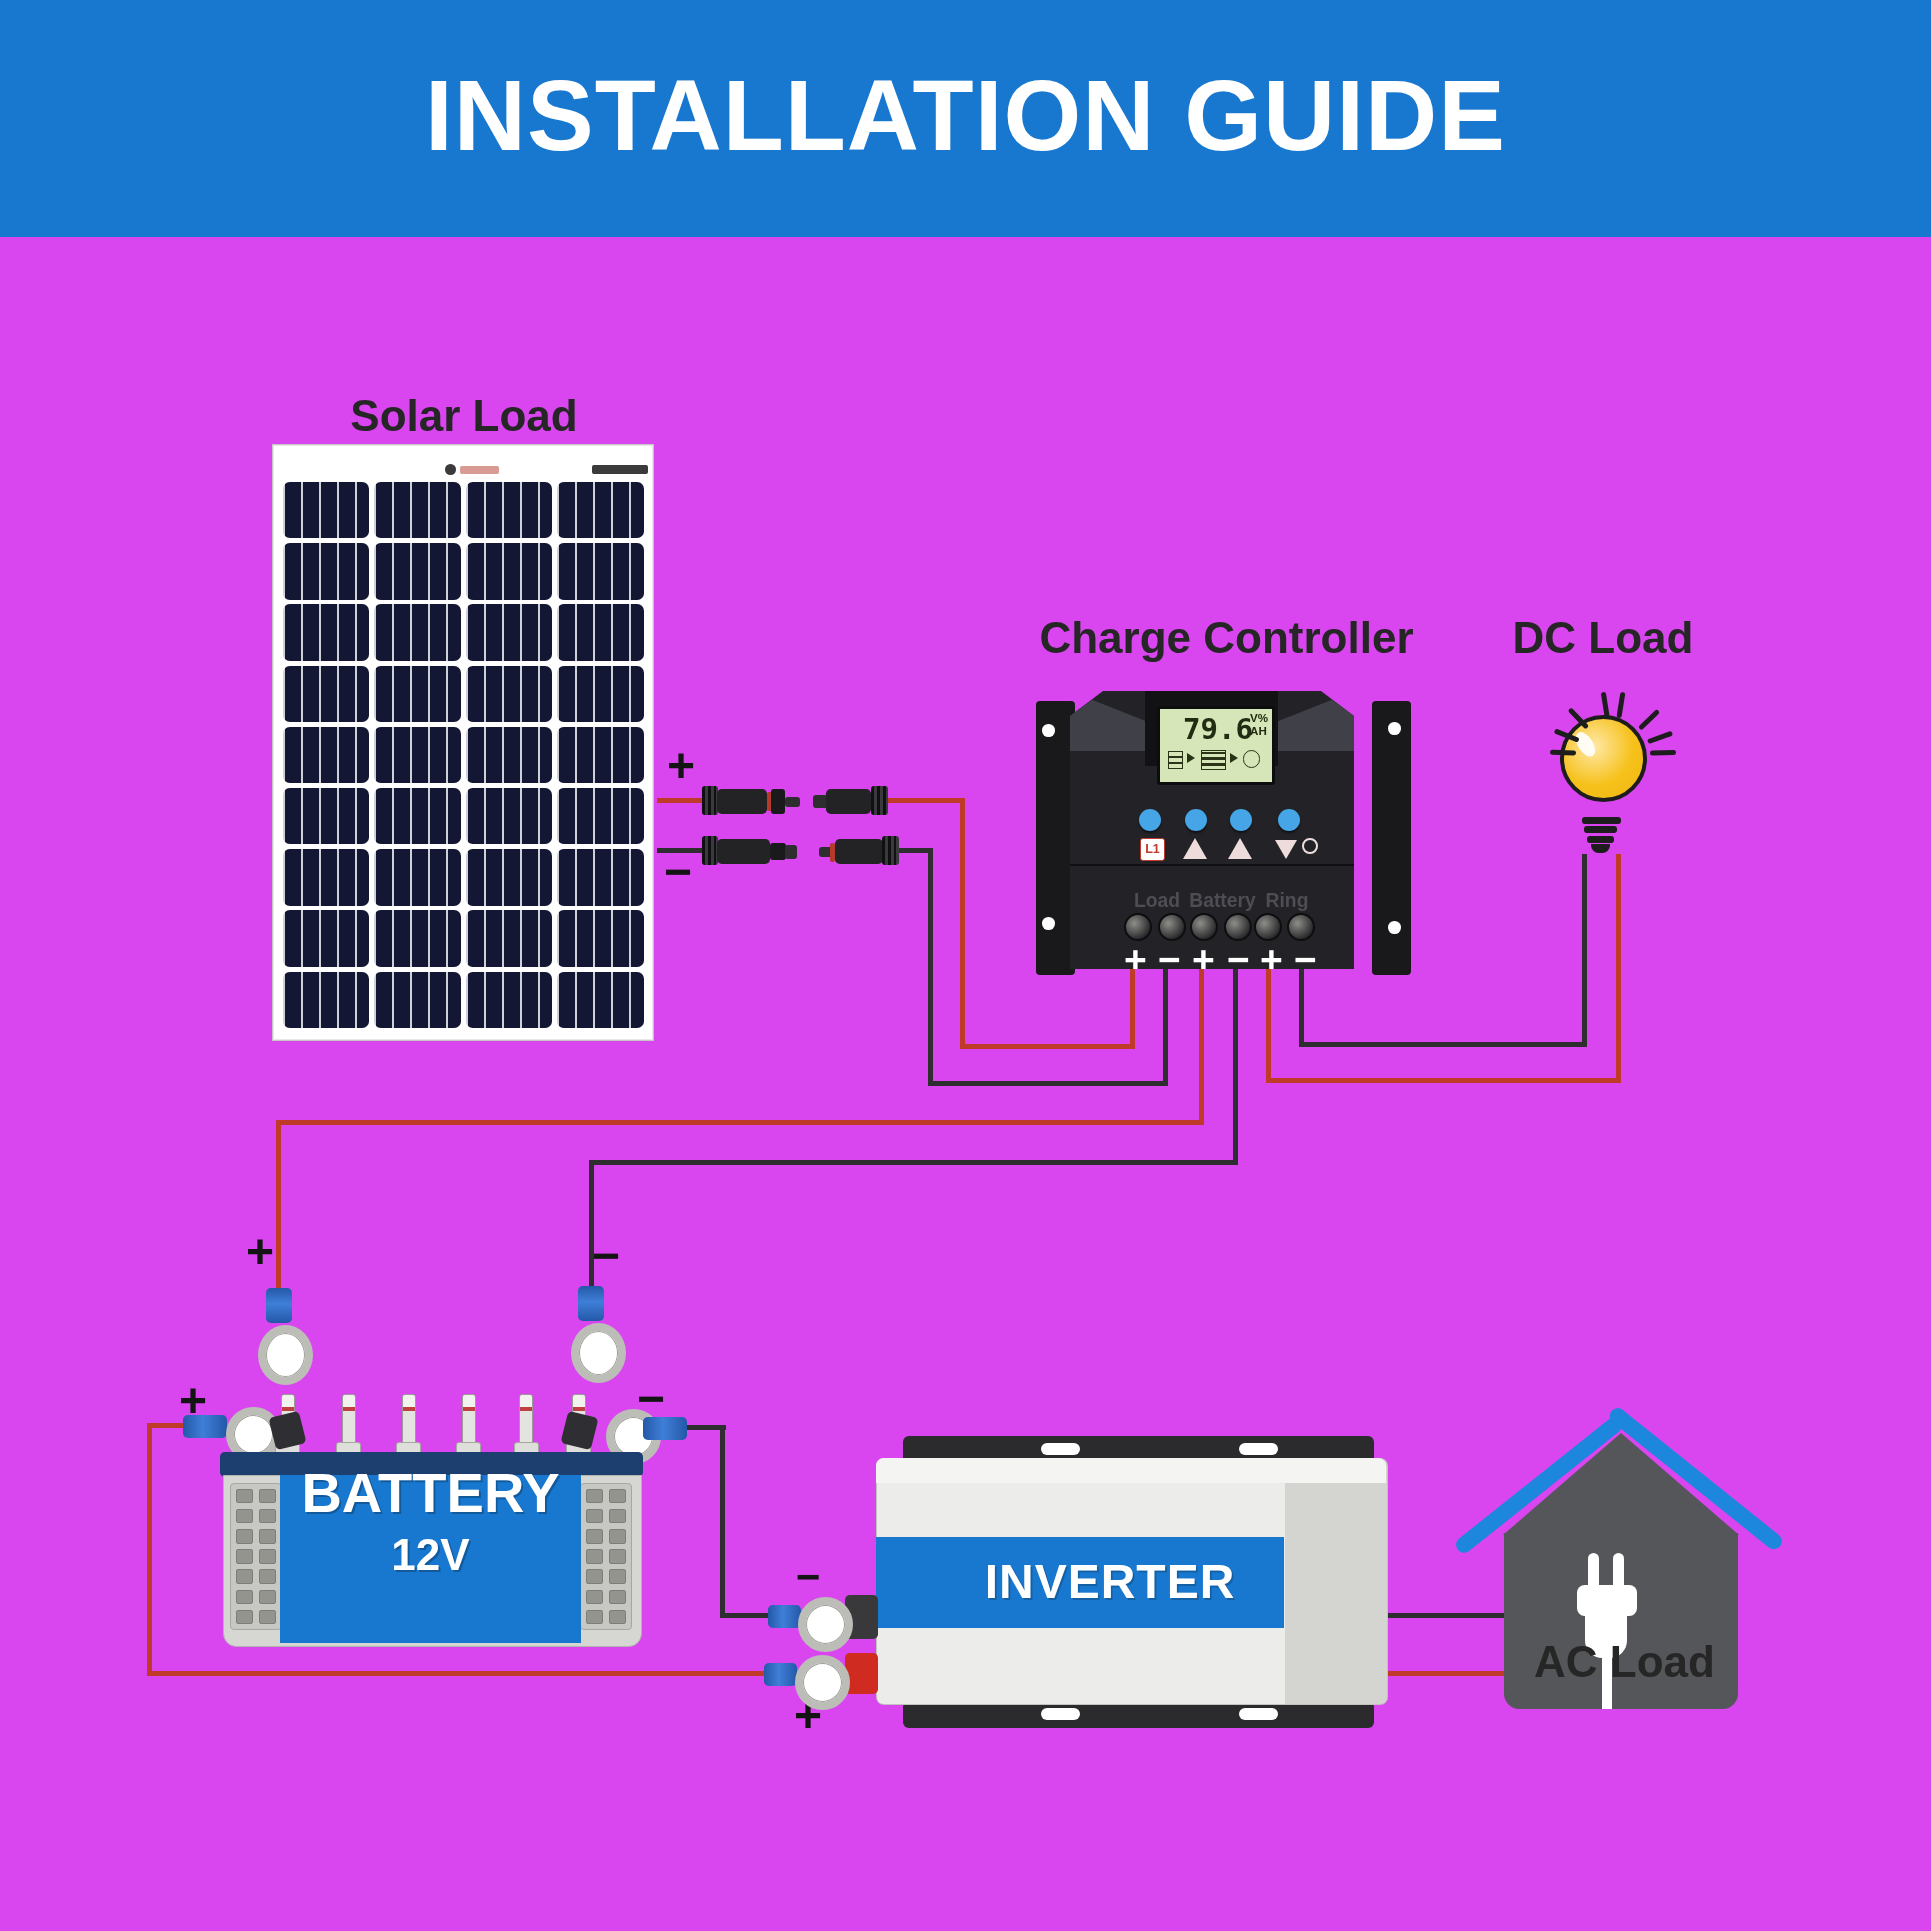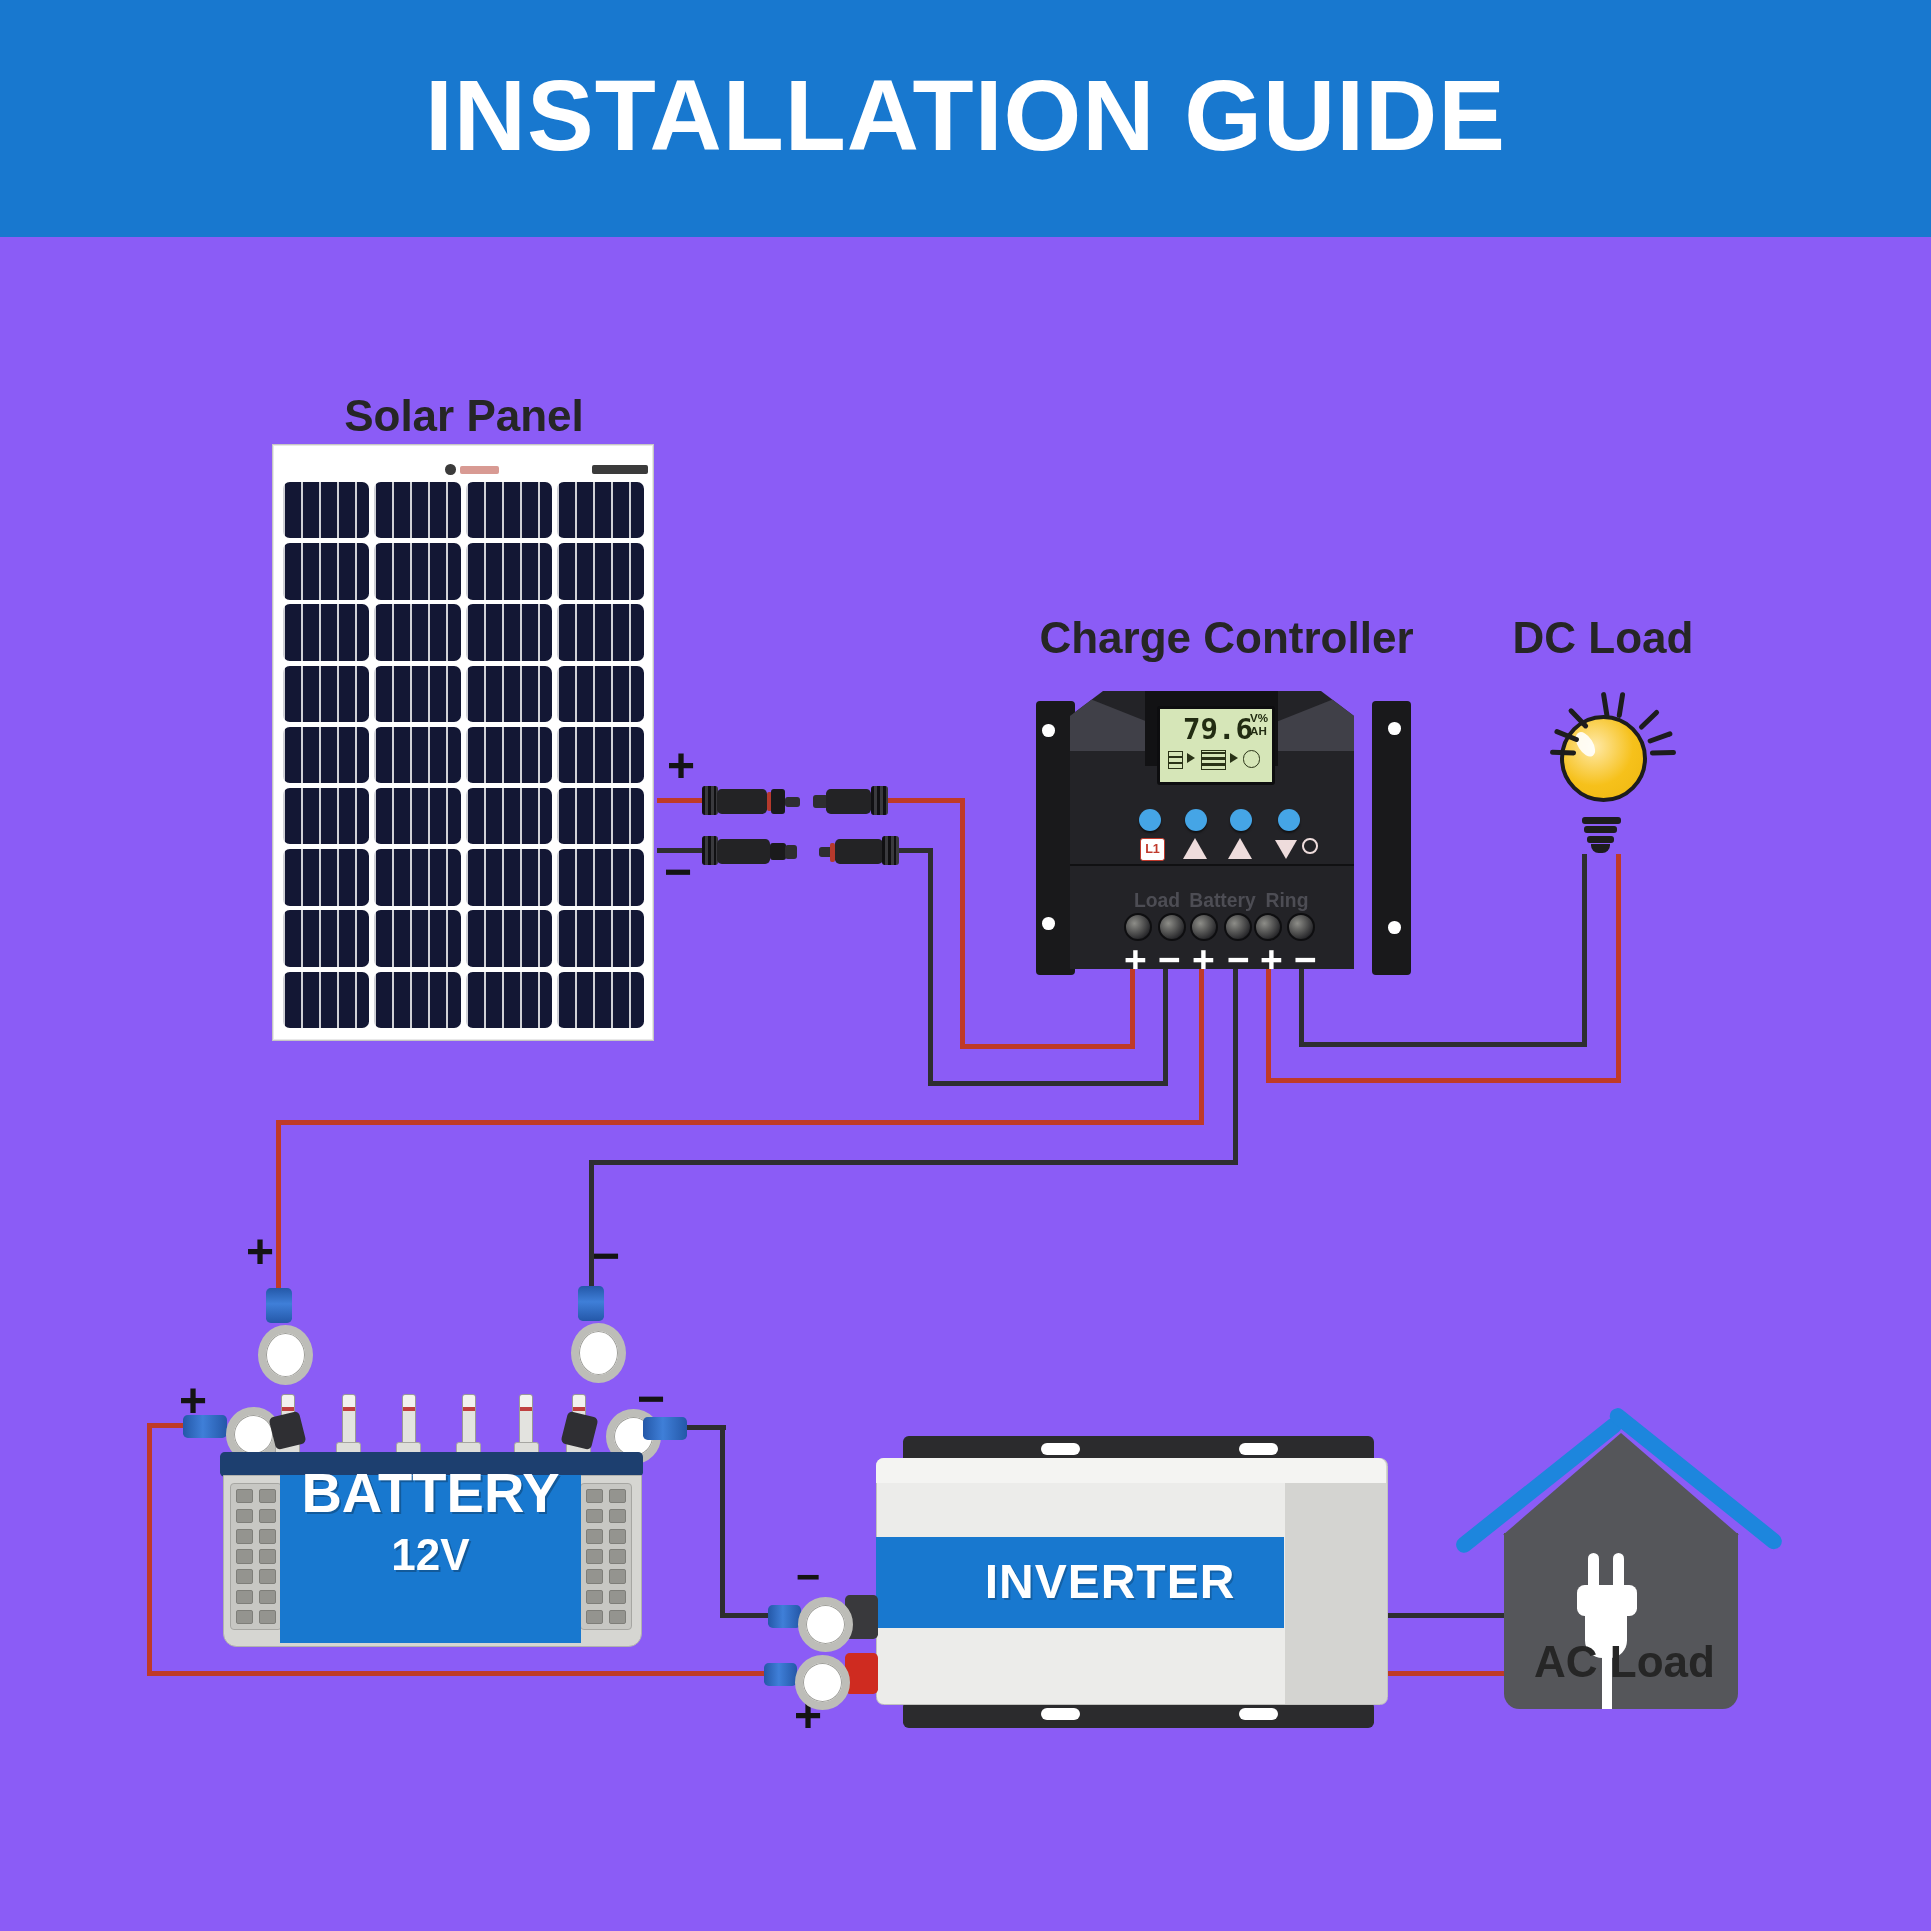--- a/index.html
+++ b/index.html
@@ -1,16 +1,16 @@
 <!DOCTYPE html>
 <html><head>
 <meta charset="utf-8">
 <style>
   html,body{margin:0;padding:0;background:#fff}
-  #canvas{position:relative;width:1931px;height:1931px;background:#8b5cf6;overflow:hidden;
+  #canvas{position:relative;width:1931px;height:1931px;background:#d946ef;overflow:hidden;
           font-family:"Liberation Sans","DejaVu Sans",sans-serif;color:#1f1f1f}
   .abs{position:absolute}
   .t{position:absolute;text-align:center;font-weight:bold;color:#262626;line-height:1.1}
   .sym{position:absolute;font-weight:bold;color:#141414;font-size:48px;line-height:1;text-align:center}
   .w{position:absolute}
   .w.r{background:#bf3a28}
   .w.k{background:#2e2e30}
   
   .pv-frame{position:absolute;left:272px;top:444px;width:380px;height:595px;background:#fff;
             border:1.9px solid #c6c6c4;box-shadow:0 0 0 1px #e8e8e8 inset}
@@ -108,21 +108,21 @@
   <div class="w r" style="left:147px;top:1423px;width:4.8px;height:253px"></div>
   <div class="w r" style="left:147px;top:1671px;width:621px;height:4.8px"></div>
 
   <div class="w k" style="left:685px;top:1425px;width:41px;height:4.8px"></div>
   <div class="w k" style="left:720px;top:1425px;width:4.8px;height:193px"></div>
   <div class="w k" style="left:720px;top:1613px;width:53px;height:4.8px"></div>
 
   <div class="w k" style="left:1384px;top:1613px;width:126px;height:4.8px"></div>
   <div class="w r" style="left:1384px;top:1671px;width:126px;height:4.8px"></div>
 
-  <div class="t" style="left:319px;top:392px;width:290px;font-size:44px">Solar Panel</div>
+  <div class="t" style="left:319px;top:392px;width:290px;font-size:44px">Solar Load</div>
   <div class="pv-frame">
     <div class="abs" style="left:172px;top:19.3px;width:10.6px;height:10.6px;border-radius:50%;background:#3b3b3b"></div>
     <div class="abs" style="left:187px;top:21px;width:39px;height:7.7px;background:#d89a93;border-radius:1.9px"></div>
     <div class="abs" style="left:319px;top:20px;width:56px;height:8.7px;background:#3b3b3b;border-radius:1.9px"></div>
     <div class="pv-cells">
         <div class="pv-cell"></div>
         <div class="pv-cell"></div>
         <div class="pv-cell"></div>
         <div class="pv-cell"></div>
         <div class="pv-cell"></div>

